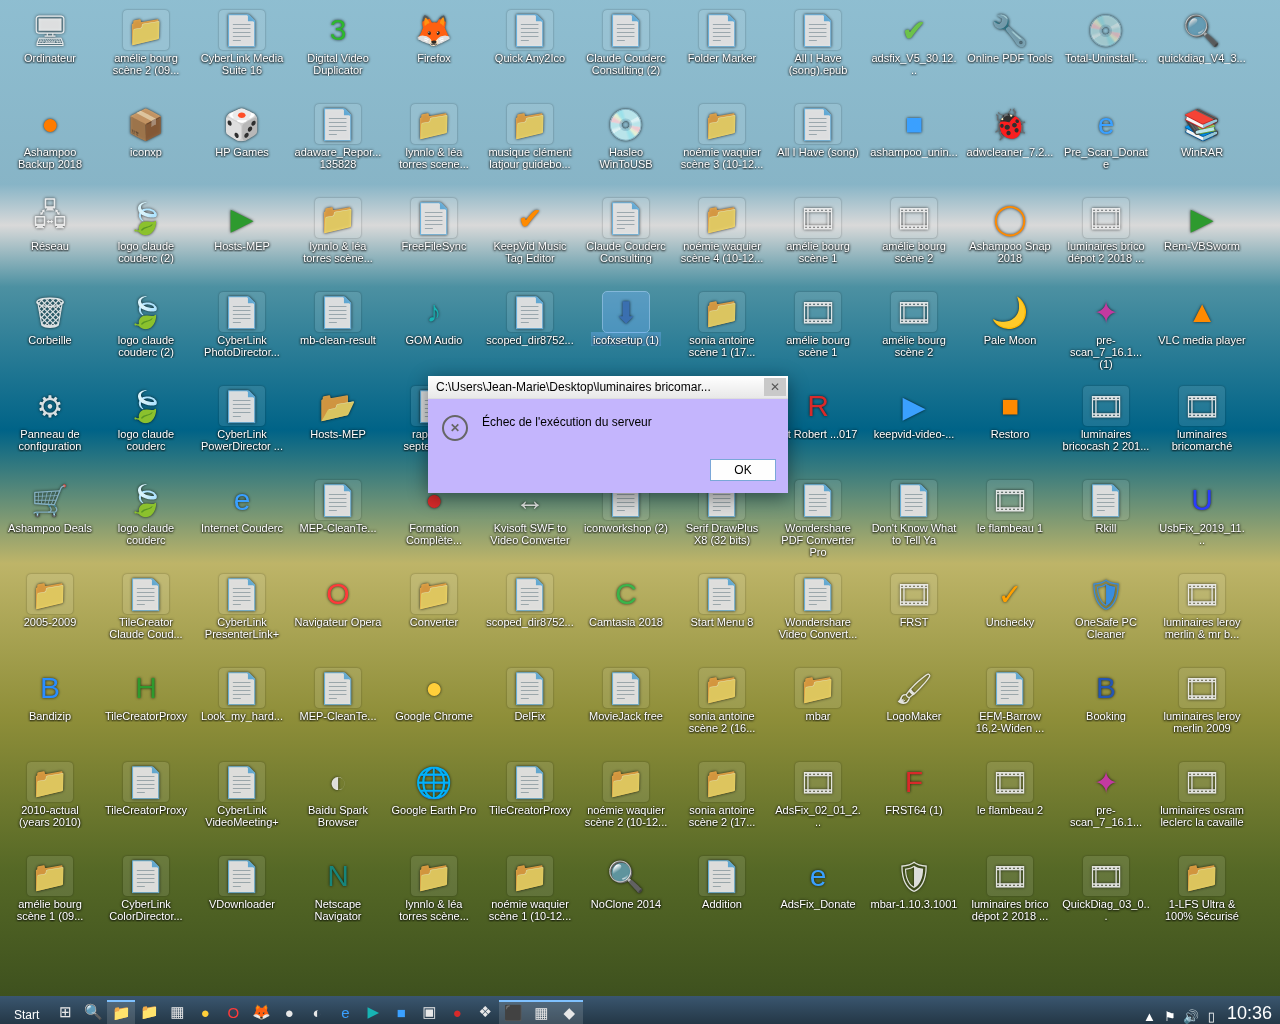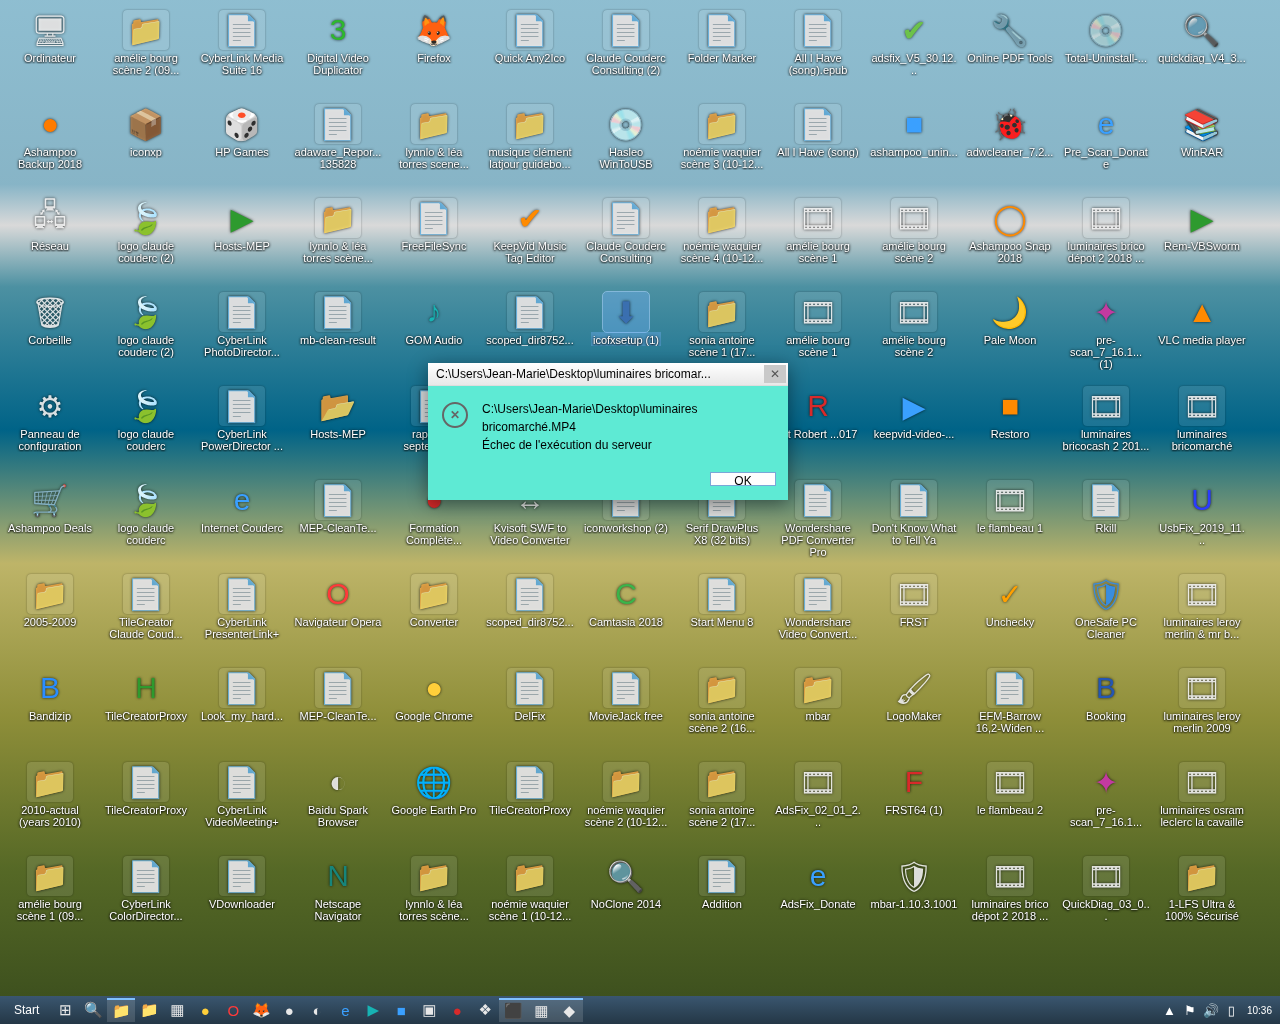--- a/index.html
+++ b/index.html
@@ -32,48 +32,48 @@
     font-size:30px;color:rgba(255,255,255,.85);text-shadow:0 0 3px rgba(0,0,0,.8);
     border-radius:4px}
   .icon .glyph.box{background:rgba(255,255,255,.10);box-shadow:0 0 2px rgba(0,0,0,.4)}
   .icon .lbl{color:#fff;font-size:11px;line-height:12px;text-align:center;
     text-shadow:0 1px 2px rgba(0,0,0,.9),0 0 3px rgba(0,0,0,.9);
     max-width:88px;word-wrap:break-word;padding:2px 2px 0;
     display:-webkit-box;-webkit-line-clamp:3;-webkit-box-orient:vertical;overflow:hidden}
   .icon.selected .glyph{background:rgba(120,180,255,.35);outline:1px solid rgba(170,210,255,.6)}
   .icon.selected .lbl{background:rgba(120,180,255,.35)}
   
-  #dialog{position:absolute;left:428px;top:363px;width:360px;background:#5eead4;
+  #dialog{position:absolute;left:428px;top:376px;width:360px;background:#c4b5fd;
     box-shadow:0 4px 18px rgba(0,0,0,.45);font-size:12px;color:#000}
   #dialog .titlebar{height:22px;background:linear-gradient(#fff,#e8e8e8);display:flex;
     align-items:center;padding:0 2px 0 8px;border-bottom:1px solid #ddd;font-size:12px}
   #dialog .titlebar .t{flex:1;white-space:nowrap;overflow:hidden;text-overflow:ellipsis}
   #dialog .titlebar .close{width:22px;height:18px;background:#c9c9c9;color:#555;
     display:flex;align-items:center;justify-content:center;font-size:12px;cursor:pointer}
   #dialog .body{padding:14px 14px 10px;display:flex;gap:14px}
   #dialog .body .dicon{width:22px;height:22px;border:2px solid #666;border-radius:50%;
     display:flex;align-items:center;justify-content:center;color:#666;font-weight:bold;
     flex:0 0 22px;margin-top:2px}
   #dialog .body .msg{line-height:18px}
   #dialog .body .msg .p2{margin-top:0}
   #dialog .foot{padding:8px 12px 12px;text-align:right}
-  #dialog .foot button{width:66px;height:14px;font-size:12px;background:#fefefe;
+  #dialog .foot button{width:66px;height:22px;font-size:12px;background:#fefefe;
     border:1px solid #7aa7d8;cursor:pointer}
   
   #taskbar{position:absolute;left:0;right:0;bottom:0;height:28px;
-    background:linear-gradient(#3a566f,#243746);display:flex;align-items:center;
+    background:linear-gradient(#3a566f,#243746);display:flex;align-items:flex-end;
     color:#fff;font-size:12px;padding:0 4px;gap:2px}
   #taskbar .start{padding:2px 10px;cursor:pointer}
   #taskbar .tb{width:28px;height:24px;display:flex;align-items:center;justify-content:center;
     font-size:15px;cursor:pointer;color:#e8e8e8}
   #taskbar .tb.active{background:rgba(255,255,255,.14);border-top:2px solid #7fc1ff;height:22px}
   #taskbar .spacer{flex:1}
   #taskbar .tray{display:flex;align-items:center;gap:8px;padding-right:6px}
   #taskbar .tray span{font-size:13px;cursor:pointer}
-  #taskbar .clock{font-size:10px;padding:0 4px}
+  #taskbar .clock{font-size:18px;padding:0 4px}
 </style>
 </head>
 <body>
 
 <div id="wallpaper"></div>
 
 <div id="desktop">
     <div class="icon">
       <div class="glyph">🖥</div>
       <div class="lbl">Ordinateur</div>
@@ -597,21 +597,20 @@
   </div>
 
 <div id="dialog">
   <div class="titlebar">
     <span class="t">C:\Users\Jean-Marie\Desktop\luminaires bricomar...</span>
     <span class="close">✕</span>
   </div>
   <div class="body">
     <div class="dicon">✕</div>
     <div class="msg">
-      <div>C:\Users\Jean-Marie\Desktop\luminaires bricomarché.MP4</div>
       <div class="p2">Échec de l'exécution du serveur</div>
     </div>
   </div>
   <div class="foot">
     <button>OK</button>
   </div>
 </div>
 
 <div id="taskbar">
   <span class="start">Start</span>

